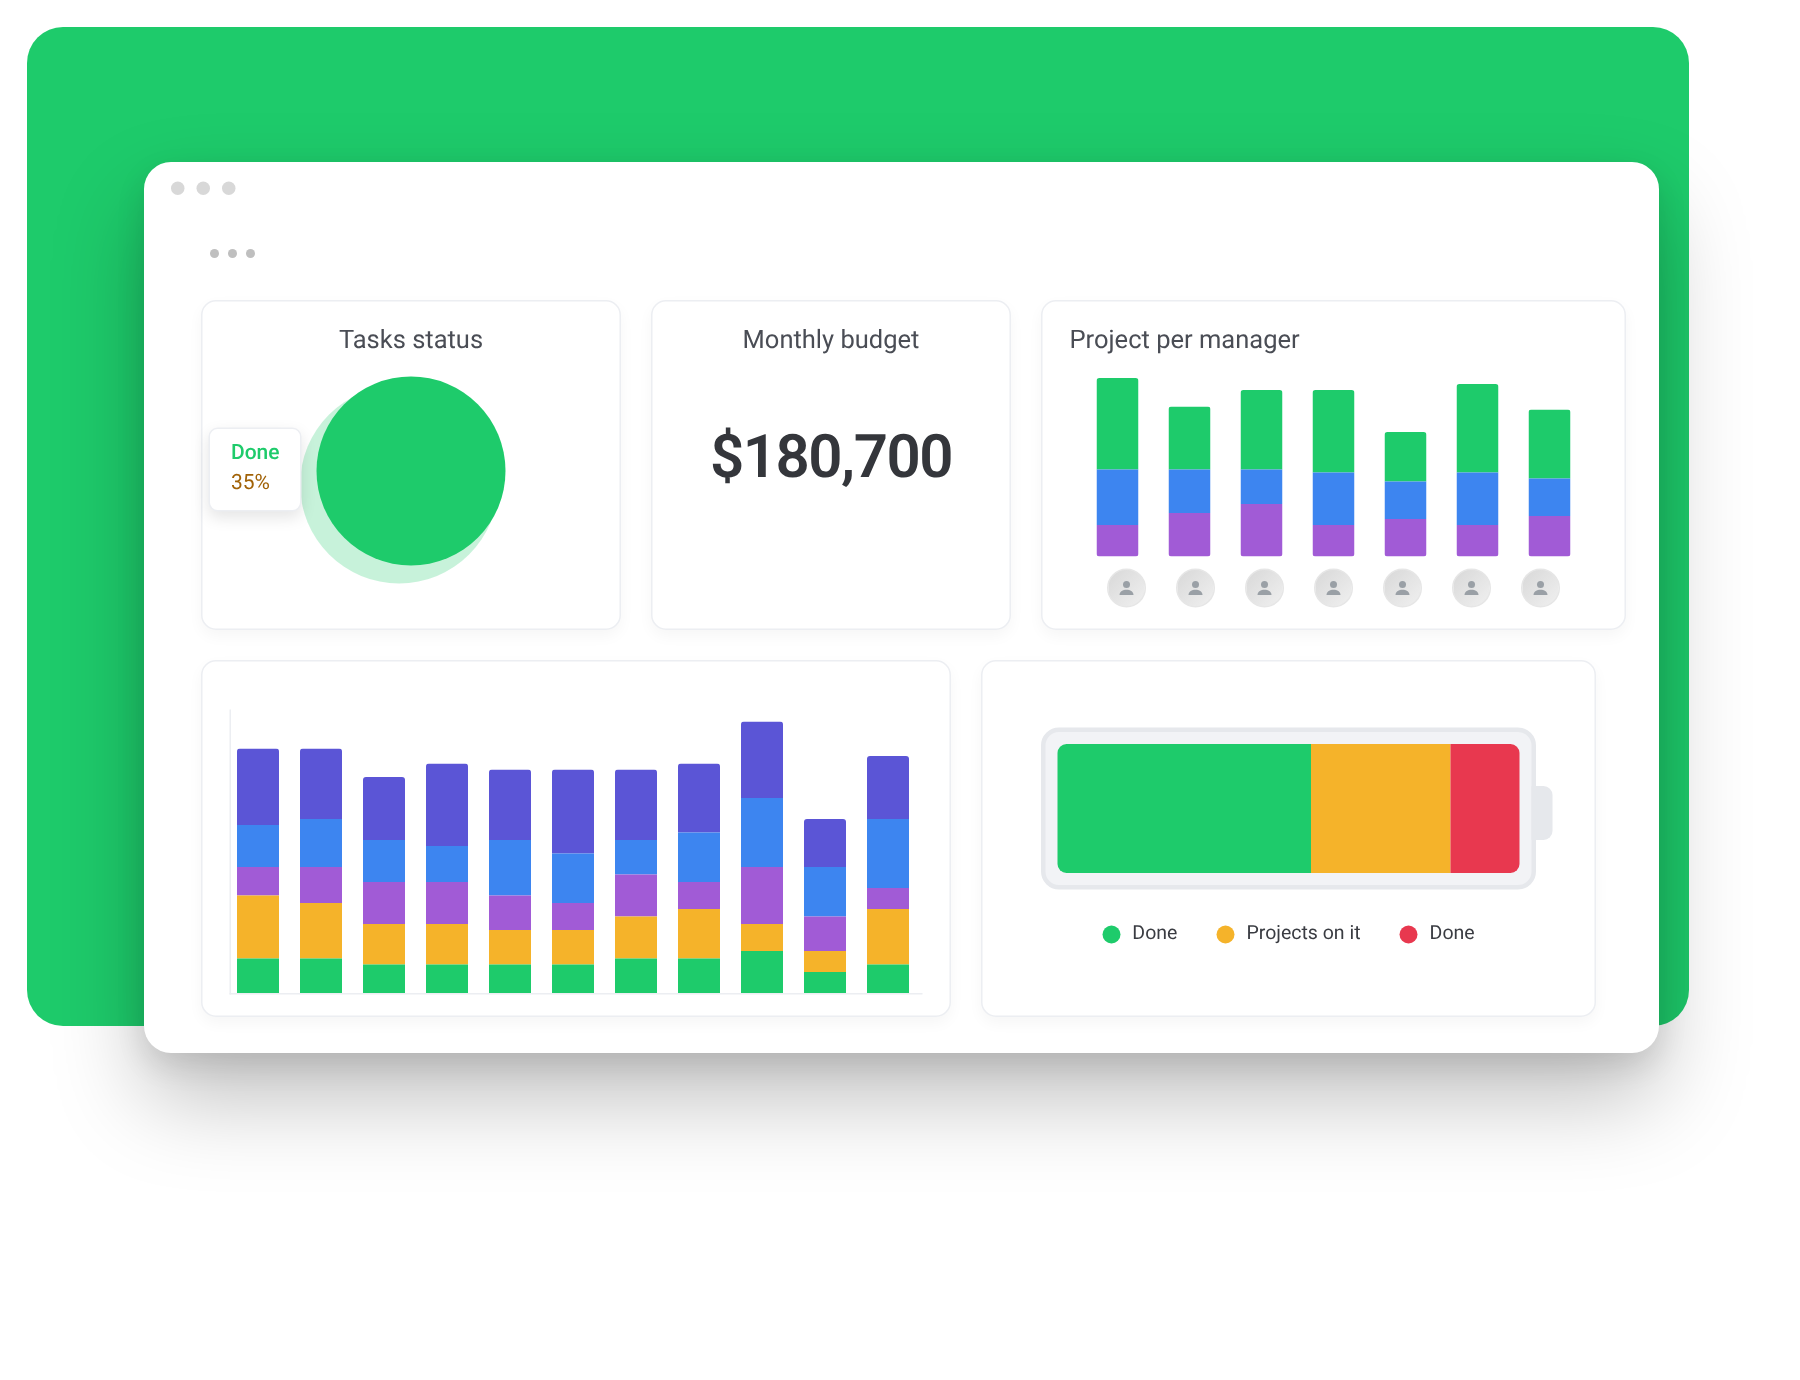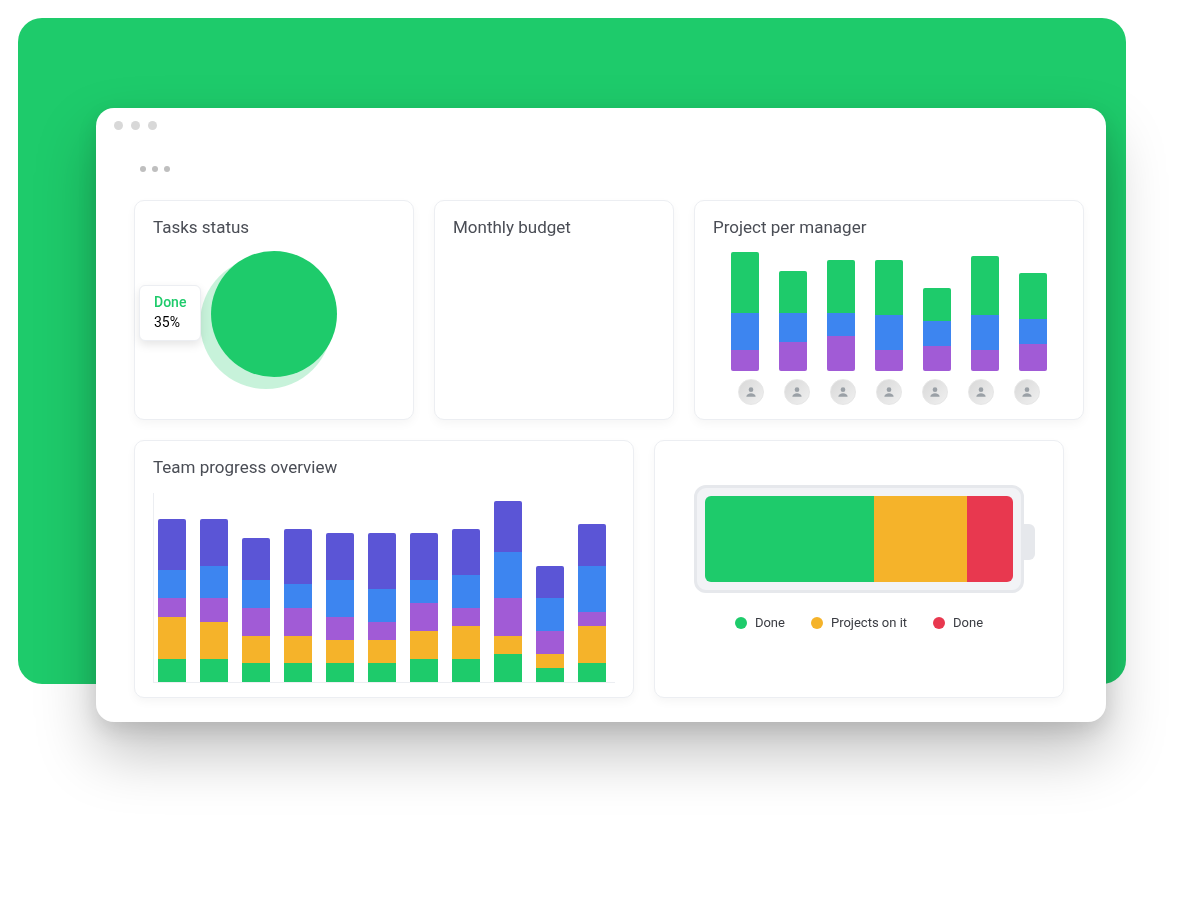--- a/index.html
+++ b/index.html
@@ -55,41 +55,41 @@
     padding: 20px 38px 0 38px;
   }
   .card {
     background: #fff;
     border: 1px solid #eceef2;
     border-radius: 10px;
     box-shadow: 0 4px 10px rgba(0,0,0,.04);
     padding: 16px 18px 14px 18px;
     position: relative;
   }
-  .card-title { font-size: 17px; color: #4a4d55; text-align: left; font-weight: 400; }
+  .card-title { font-size: 17px; color: #4a4d55; text-align: center; font-weight: 400; }
   .card-title.left { text-align: left; }
 
   
   .pie-wrap { display:flex; justify-content:center; margin-top:14px; position:relative; height:150px;}
   .pie-shadow {
     position:absolute; width:132px; height:132px; border-radius:50%;
     background: rgba(30,203,107,.25);
     top:6px; left:50%; transform:translateX(-56%);
   }
   .pie {
     width:126px; height:126px; border-radius:50%; position:relative; z-index:1;
   }
   .pie-tooltip {
     position:absolute; left:-14px; top:34px; z-index:2;
     background:#fff; border:1px solid #eceef2; border-radius:6px;
     box-shadow:0 4px 10px rgba(0,0,0,.10);
     padding:8px 14px 10px 14px; font-size:14px;
   }
   .pie-tooltip .lbl { color:#1ecb6b; font-weight:500; }
-  .pie-tooltip .val { color:#000000; margin-top:4px; }
+  .pie-tooltip .val { color:#a16207; margin-top:4px; }
 
   
   .budget-val {
     font-size: 40px; font-weight: 600; color: #34363b;
     text-align:center; margin-top: 44px; letter-spacing:-1px;
   }
 
   
   .pm-bars { display:flex; gap:20px; justify-content:center; align-items:flex-end; height:120px; margin-top:14px;}
   .pm-col { display:flex; flex-direction:column; justify-content:flex-end; width:28px; border-radius:2px; overflow:hidden;}
@@ -153,20 +153,21 @@
         <div class="pie" id="pie" style="background: conic-gradient(rgb(30, 203, 107) 270deg, rgb(30, 203, 107) 396deg, rgb(232, 56, 79) 396deg, rgb(232, 56, 79) 450deg, rgb(245, 179, 42) 450deg, rgb(245, 179, 42) 630deg);"></div>
         <div class="pie-tooltip">
           <div class="lbl" data-bind="cards.tasks_status.tooltip.label">Done</div>
           <div class="val" data-bind="cards.tasks_status.tooltip.value">35%</div>
         </div>
       </div>
     </div>
 
     <div class="card">
       <div class="card-title" data-bind="cards.monthly_budget.title">Monthly budget</div>
+      <div class="budget-val" data-bind="cards.monthly_budget.value">$180,700</div>
     </div>
 
     <div class="card">
       <div class="card-title left" data-bind="cards.projects_per_manager.title">Project per manager</div>
       <div class="pm-bars" id="pm-bars">
           <div class="pm-col" style="height: 118.957px;">
             <div class="seg" style="background: rgb(30, 203, 107); height: 60.5217px;"></div>
             <div class="seg" style="background: rgb(61, 133, 240); height: 37.5652px;"></div>
             <div class="seg" style="background: rgb(161, 91, 214); height: 20.8696px;"></div>
           </div>
@@ -245,21 +246,20 @@
             </svg>
           </div>
         </div>
     </div>
 
   </div>
 
   <div class="row2">
 
     <div class="card">
-      <div class="card-title left" data-bind="cards.team_progress.title">Team progress overview</div>
       <div class="tpo-area">
         <div class="tpo-bars" id="tpo-bars">
             <div class="tpo-col" style="height: 162.75px;">
               <div class="seg" style="background: rgb(91, 85, 214); height: 51.15px;"></div>
               <div class="seg" style="background: rgb(61, 133, 240); height: 27.9px;"></div>
               <div class="seg" style="background: rgb(161, 91, 214); height: 18.6px;"></div>
               <div class="seg" style="background: rgb(245, 179, 42); height: 41.85px;"></div>
               <div class="seg" style="background: rgb(30, 203, 107); height: 23.25px;"></div>
             </div>
             <div class="tpo-col" style="height: 162.75px;">

